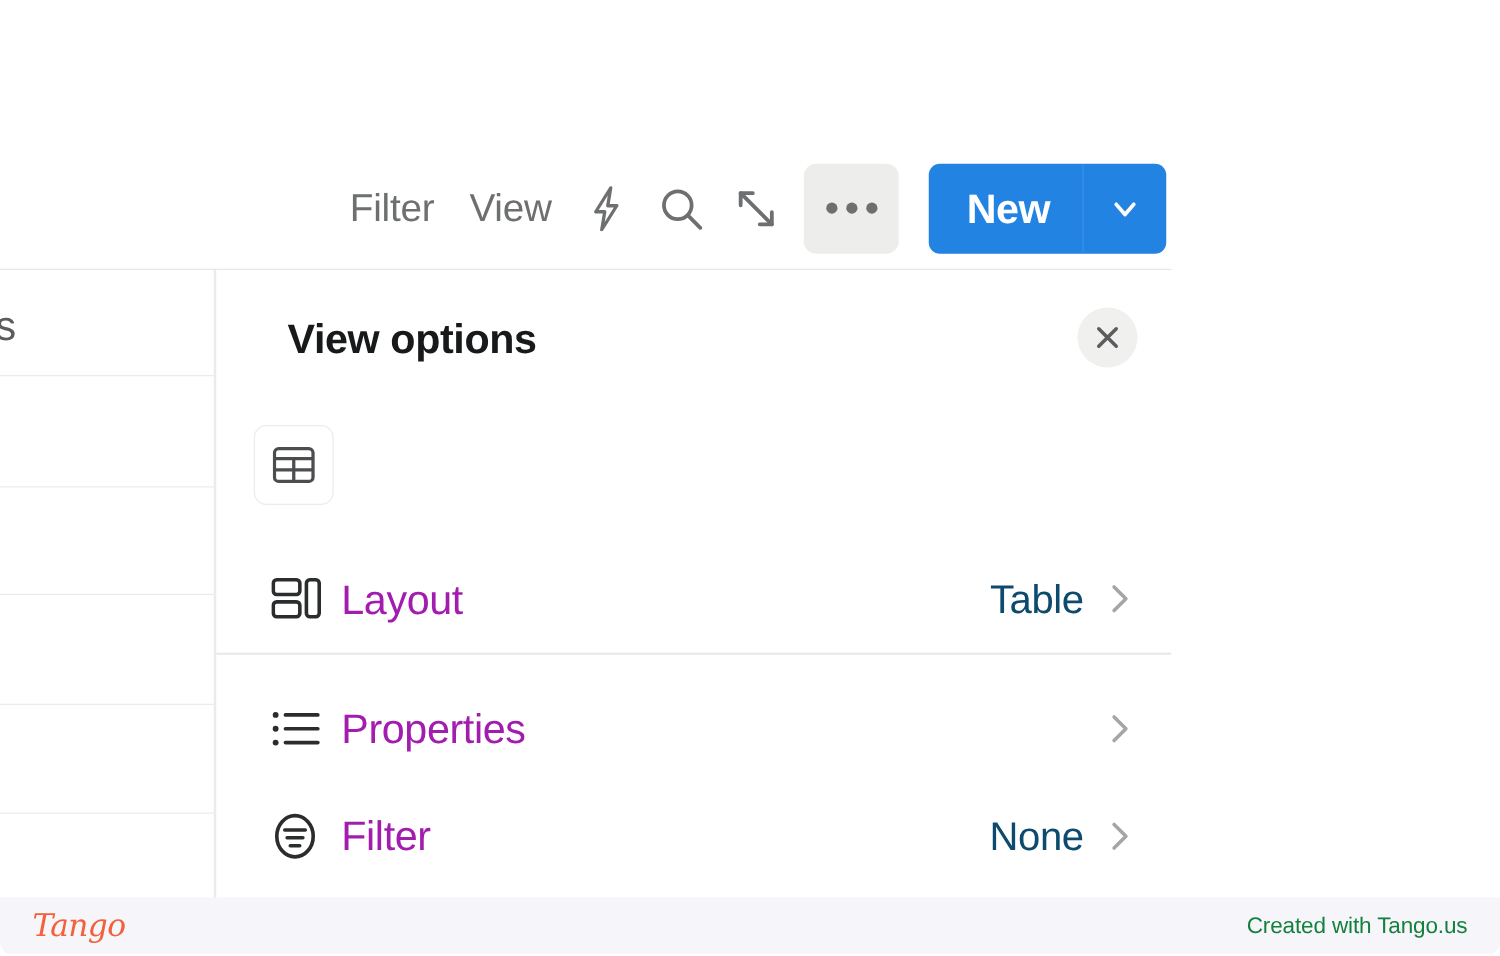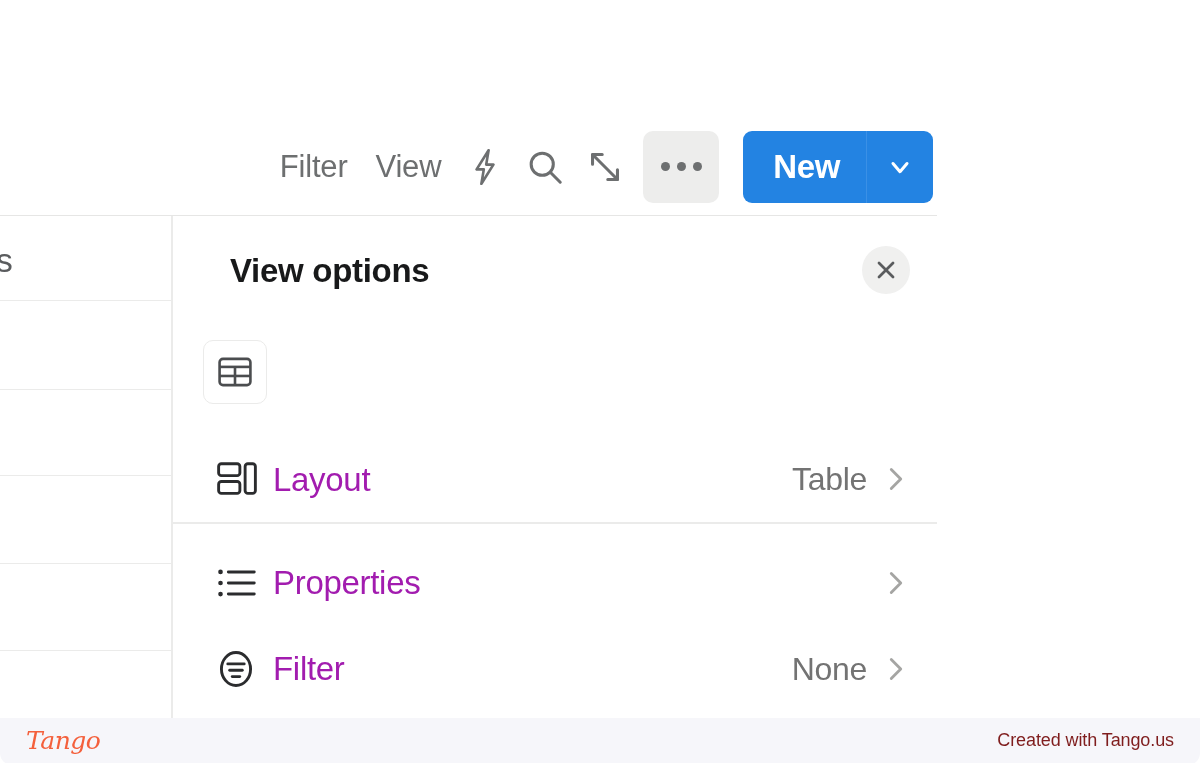--- a/index.html
+++ b/index.html
@@ -271,21 +271,21 @@
   .opt-label {
     font-size: 33px;
     color: #a21caf;
     letter-spacing: -0.3px;
     margin-left: 10px;
     line-height: 1;
   }
   .opt-spacer { flex: 1; }
   .opt-value {
     font-size: 32px;
-    color: #737373;
+    color: #0c4a6e;
     letter-spacing: -0.3px;
     line-height: 1;
     margin-right: 18px;
   }
   .opt-chevron {
     display: flex;
     align-items: center;
     justify-content: center;
     width: 22px;
     flex: none;
@@ -315,21 +315,21 @@
   .tango-logo {
     font-family: "DejaVu Serif", serif;
     font-style: italic;
     font-size: 25px;
     color: #f4603c;
     letter-spacing: -0.5px;
     line-height: 1;
   }
   .footer-right {
     font-size: 18px;
-    color: #7f1d1d;
+    color: #15803d;
     letter-spacing: -0.1px;
   }
 </style>
 </head>
 <body>
 
 <div id="screen">
 
   <div class="canvas-top"></div>
 

